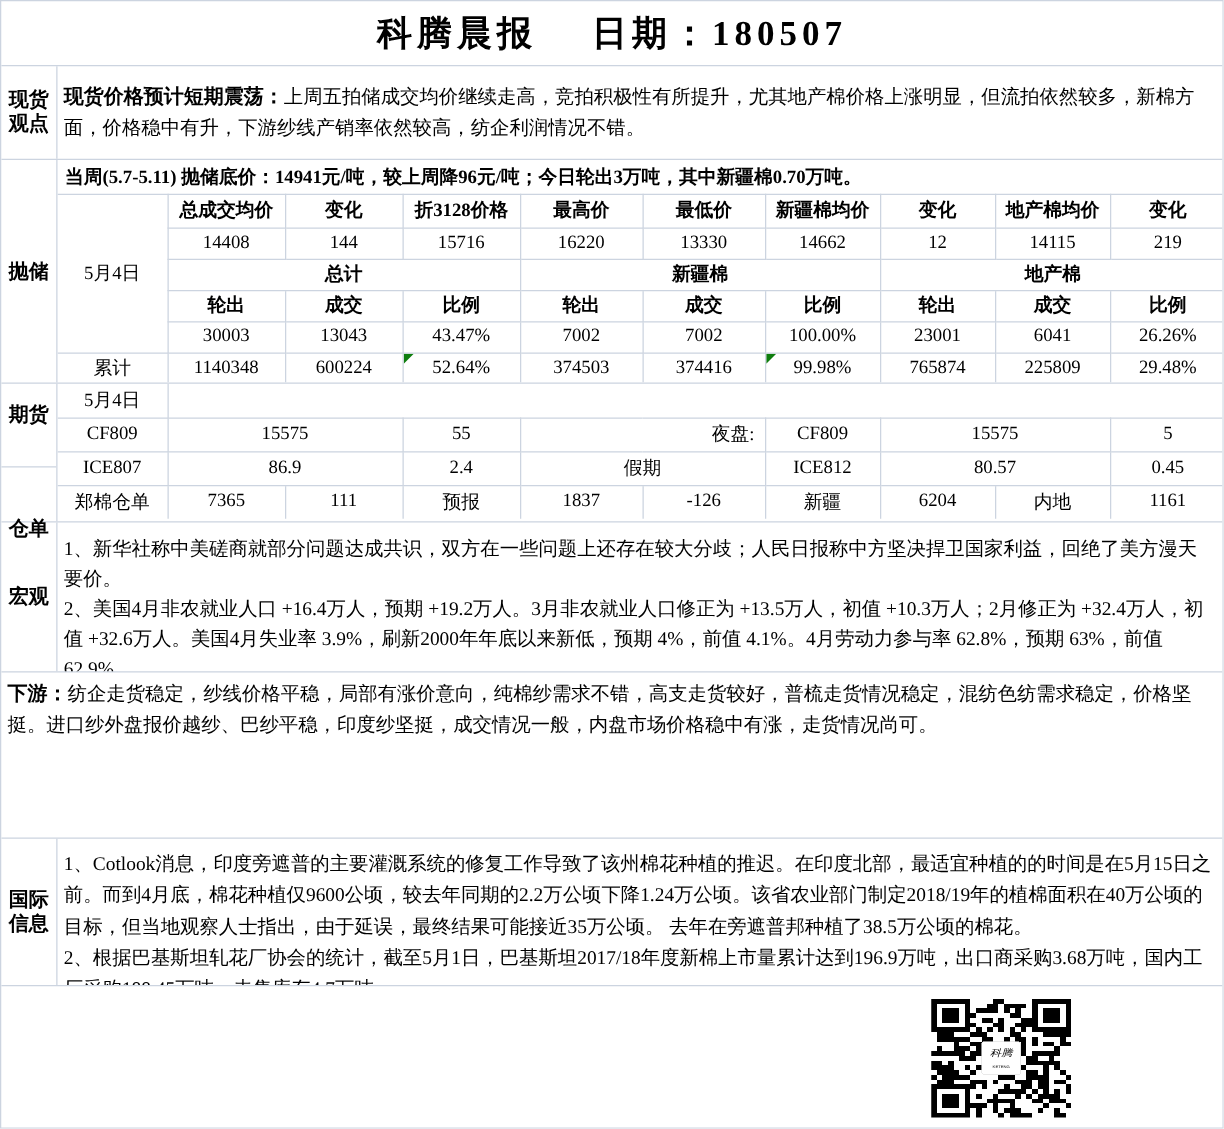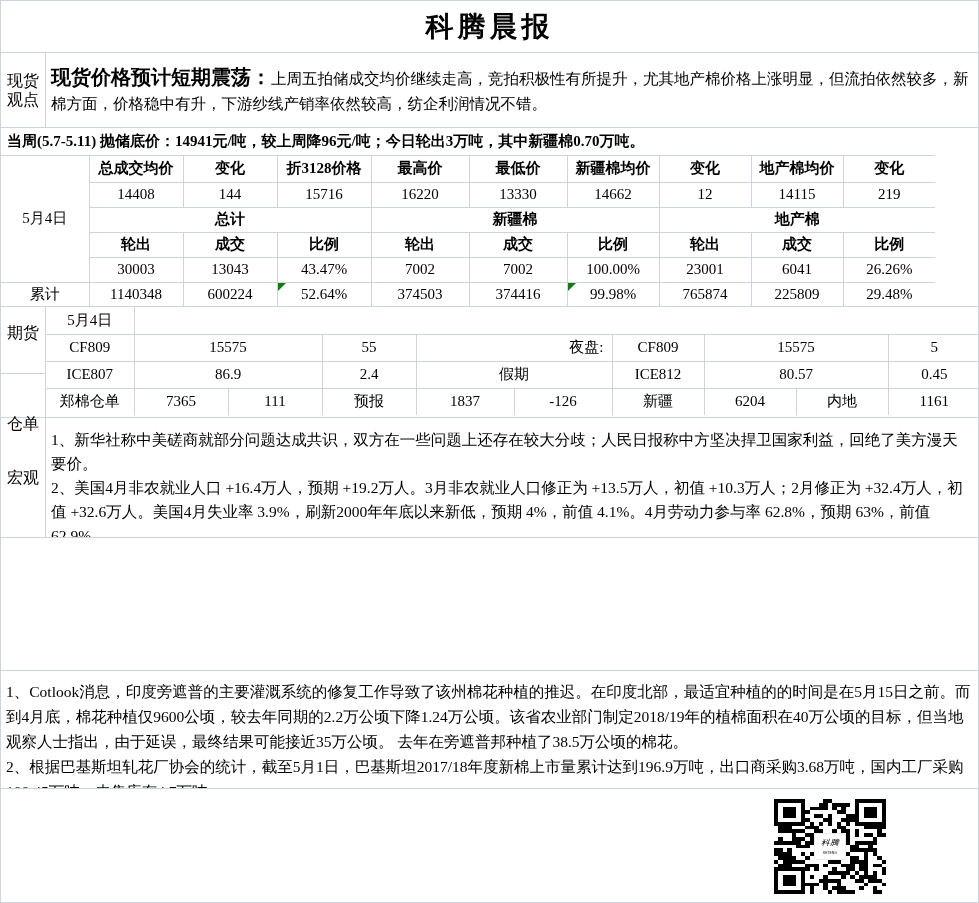--- a/index.html
+++ b/index.html
@@ -28,27 +28,27 @@
   }
   
   .sec{
     display:flex;box-sizing:border-box;
     border-bottom:1px solid var(--border);
   }
   .rowlabel{
     width:45px;flex:0 0 45px;box-sizing:border-box;
     border-right:1px solid var(--border);
     display:flex;align-items:center;justify-content:center;
-    font-weight:normal;font-size:16px;line-height:19px;
+    font-weight:bold;font-size:16px;line-height:19px;
     text-align:center;padding:0 4px;
     word-break:break-all;
   }
   .sec-content{flex:1;box-sizing:border-box;overflow:hidden;}
   .para{margin:0;padding:0 6px 0 5px;font-size:15.5px;line-height:25px;}
-  .para b{font-size:20px;}
+  .para b{font-size:16px;}
   
   .sec-spot{height:75px;}
   .sec-spot .sec-content{display:flex;align-items:center;}
   
   table{border-collapse:collapse;table-layout:fixed;width:934px;}
   td{
     box-sizing:border-box;padding:0 2px;
     font-size:15px;text-align:center;vertical-align:middle;
     border-right:1px solid var(--border);
     border-bottom:1px solid var(--border);
@@ -82,39 +82,41 @@
   
   .sec-macro{height:120px;}
   .sec-macro .para{line-height:24px;}
   .sec-macro .sec-content{padding-top:10px;}
   .sec-domestic{height:133px;}
   .sec-domestic .sec-content{padding-top:5px;}
   .sec-intl{height:118px;}
   .sec-intl .sec-content{padding-top:8px;}
   
   .footer{position:relative;height:113px;border-bottom:none;}
-  .qr{position:absolute;left:773px;top:10px;width:112px;height:95px;}
+  .qr{position:absolute;left:744px;top:10px;width:112px;height:95px;}
 </style>
 </head>
 <body>
 
 <div class="page">
 
   <div class="title-row">
     <span>科腾晨报</span>
+    <span>日期：180507</span>
   </div>
 
   <div class="sec sec-spot">
     <div class="rowlabel">现货观点</div>
     <div class="sec-content">
       <p class="para"><b>现货价格预计短期震荡：</b><span>上周五拍储成交均价继续走高，竞拍积极性有所提升，尤其地产棉价格上涨明显，但流拍依然较多，新棉方面，价格稳中有升，下游纱线产销率依然较高，纺企利润情况不错。</span></p>
     </div>
   </div>
 
   <div class="sec sec-reserve">
+    <div class="rowlabel">抛储</div>
     <div class="sec-content">
       <table>
         <colgroup>
           <col style="width:88px">
             <col style="width:94px">
             <col style="width:94px">
             <col style="width:94px">
           <col style="width:98px">
             <col style="width:98px">
             <col style="width:92px">
@@ -255,24 +257,26 @@
   <div class="sec sec-macro">
     <div class="rowlabel">宏观</div>
     <div class="sec-content">
       <p class="para">1、新华社称中美磋商就部分问题达成共识，双方在一些问题上还存在较大分歧；人民日报称中方坚决捍卫国家利益，回绝了美方漫天要价。</p>
       <p class="para">2、美国4月非农就业人口 +16.4万人，预期 +19.2万人。3月非农就业人口修正为 +13.5万人，初值 +10.3万人；2月修正为 +32.4万人，初值 +32.6万人。美国4月失业率 3.9%，刷新2000年年底以来新低，预期 4%，前值 4.1%。4月劳动力参与率 62.8%，预期 63%，前值 62.9%。</p>
     </div>
   </div>
 
   <div class="sec sec-domestic">
     <div class="sec-content">
+      <p class="para"><b>下游：</b><span>纺企走货稳定，纱线价格平稳，局部有涨价意向，纯棉纱需求不错，高支走货较好，普梳走货情况稳定，混纺色纺需求稳定，价格坚挺。进口纱外盘报价越纱、巴纱平稳，印度纱坚挺，成交情况一般，内盘市场价格稳中有涨，走货情况尚可。</span></p>
     </div>
   </div>
 
   <div class="sec sec-intl">
+    <div class="rowlabel">国际信息</div>
     <div class="sec-content">
       <p class="para">1、Cotlook消息，印度旁遮普的主要灌溉系统的修复工作导致了该州棉花种植的推迟。在印度北部，最适宜种植的的时间是在5月15日之前。而到4月底，棉花种植仅9600公顷，较去年同期的2.2万公顷下降1.24万公顷。该省农业部门制定2018/19年的植棉面积在40万公顷的目标，但当地观察人士指出，由于延误，最终结果可能接近35万公顷。 去年在旁遮普邦种植了38.5万公顷的棉花。</p>
       <p class="para">2、根据巴基斯坦轧花厂协会的统计，截至5月1日，巴基斯坦2017/18年度新棉上市量累计达到196.9万吨，出口商采购3.68万吨，国内工厂采购188.45万吨，未售库存4.7万吨。</p>
     </div>
   </div>
 
   <div class="sec footer">
     <div class="qr"><svg xmlns="http://www.w3.org/2000/svg" viewBox="0 0 100 100" width="112" height="95" preserveAspectRatio="none" shape-rendering="crispEdges">
           <rect x="0" y="0" width="28" height="28" fill="#000"></rect>
           <rect x="4" y="4" width="20" height="20" fill="#fff"></rect>

